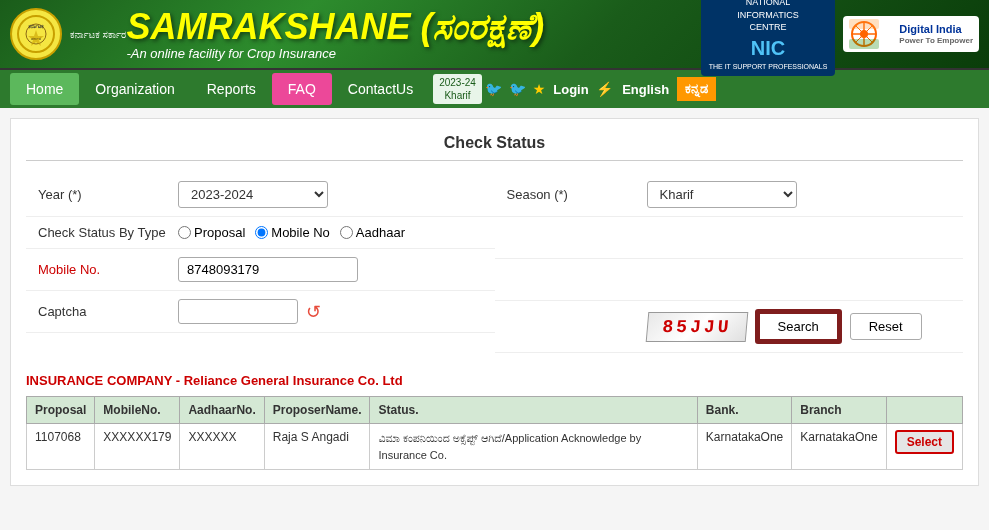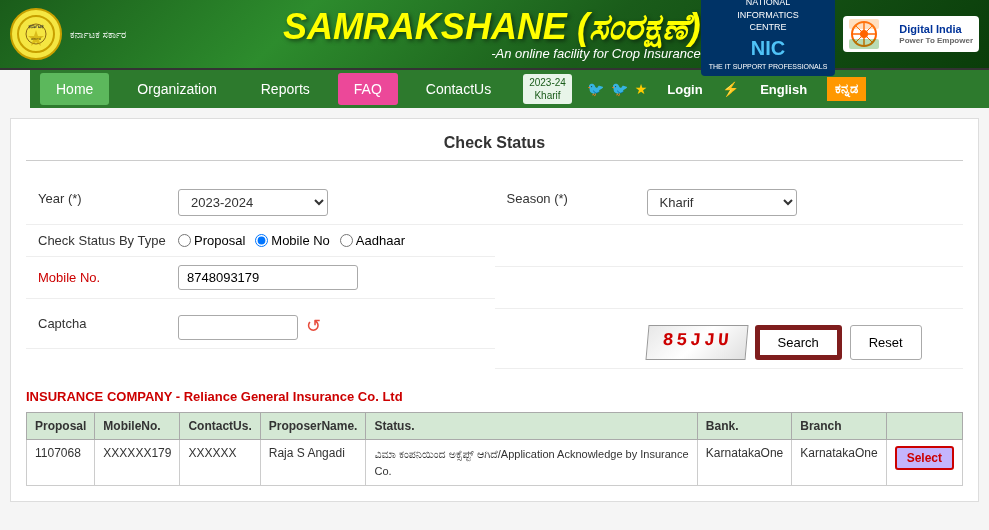--- a/index.html
+++ b/index.html
@@ -33,21 +33,21 @@
       text-align: center;
       font-weight: bold;
     }
     .govt-text {
       color: #fff;
       font-size: 10px;
       line-height: 1.3;
     }
     .header-center {
       flex: 1;
-      text-align: right;
+      text-align: left;
     }
     .header-title-main {
       font-size: 36px;
       font-weight: 900;
       color: #ffff00;
       text-shadow: 2px 2px 4px rgba(0,0,0,0.5);
       line-height: 1.1;
       font-style: italic;
     }
     .header-subtitle {
@@ -93,22 +93,21 @@
       font-weight: bold;
     }
 
     
     .navbar {
       background: #2d7a2d;
       display: flex;
       align-items: center;
       padding: 0 10px;
       height: 38px;
-      gap: 12px;
-      margin-left: 30px;
+      gap: 0;
     }
     .nav-item {
       color: #fff;
       padding: 8px 16px;
       cursor: pointer;
       font-size: 14px;
       font-weight: 500;
       white-space: nowrap;
     }
     .nav-item.active {
@@ -189,22 +188,22 @@
       width: 140px;
       font-size: 13px;
       color: #333;
       flex-shrink: 0;
     }
     .form-label.required-red {
       color: #c00;
     }
     .form-control-group {
       display: flex;
+      align-items: center;
       gap: 8px;
-      margin-top: 8px;
     }
     select.form-select {
       padding: 4px 8px;
       border: 1px solid #aaa;
       border-radius: 3px;
       font-size: 13px;
       color: #333;
       background: #fff;
       width: 150px;
     }
@@ -291,21 +290,21 @@
       border: 1px solid #ccc;
       padding: 6px 8px;
       font-size: 12px;
       color: #333;
       vertical-align: top;
     }
     .results-table tr:nth-child(even) td {
       background: #f9f9f9;
     }
     .select-btn {
-      background: #c4b5fd;
+      background: #e5e5e5;
       border: 2px solid #c00;
       color: #c00;
       padding: 3px 10px;
       border-radius: 3px;
       cursor: pointer;
       font-size: 12px;
       font-weight: bold;
     }
     .status-text {
       font-size: 11px;
@@ -464,21 +463,21 @@
   </div>
 
   <div class="results-section">
     <div class="insurance-company-label">INSURANCE COMPANY - Reliance General Insurance Co. Ltd</div>
 
     <table class="results-table">
       <thead>
         <tr>
           <th>Proposal</th>
           <th>MobileNo.</th>
-          <th>ContactUs.</th>
+          <th>AadhaarNo.</th>
           <th>ProposerName.</th>
           <th>Status.</th>
           <th>Bank.</th>
           <th>Branch</th>
           <th></th>
         </tr>
       </thead>
       <tbody>
         <tr>
           <td>1107068</td>

